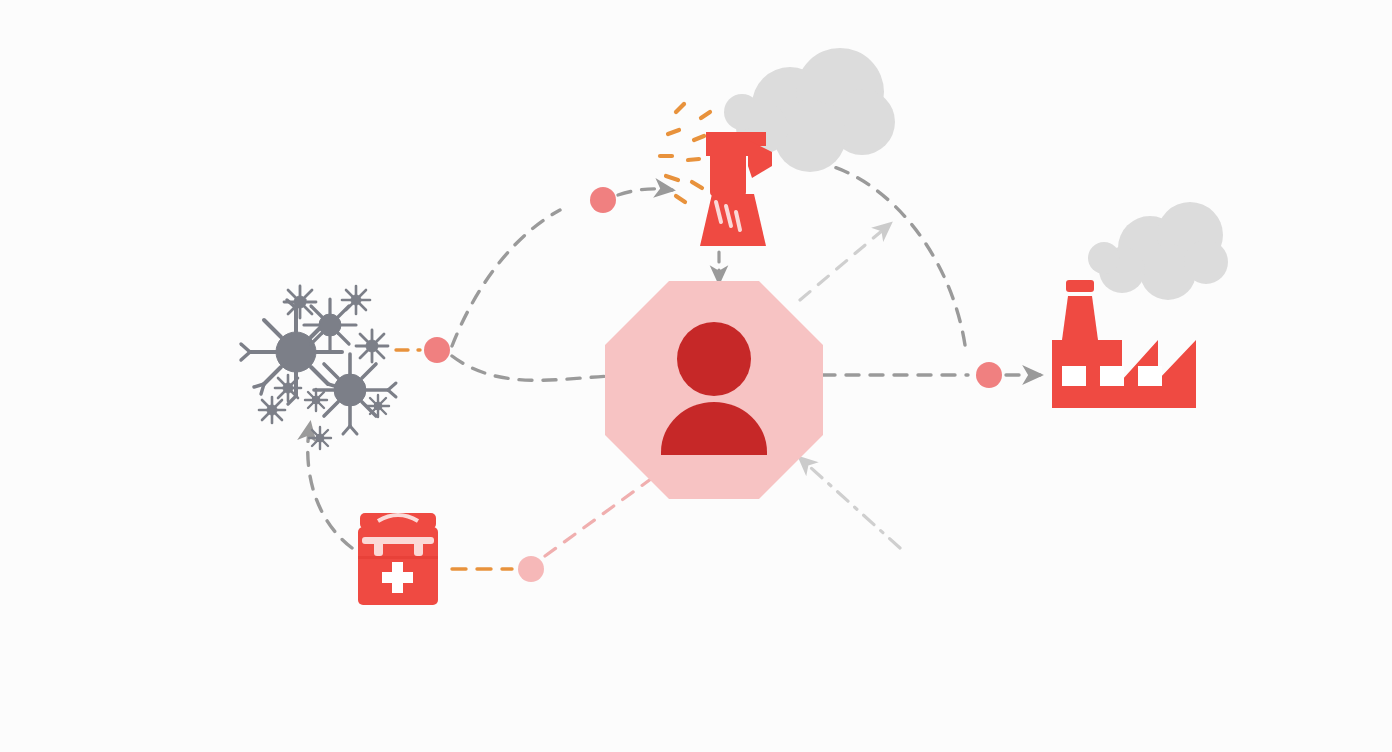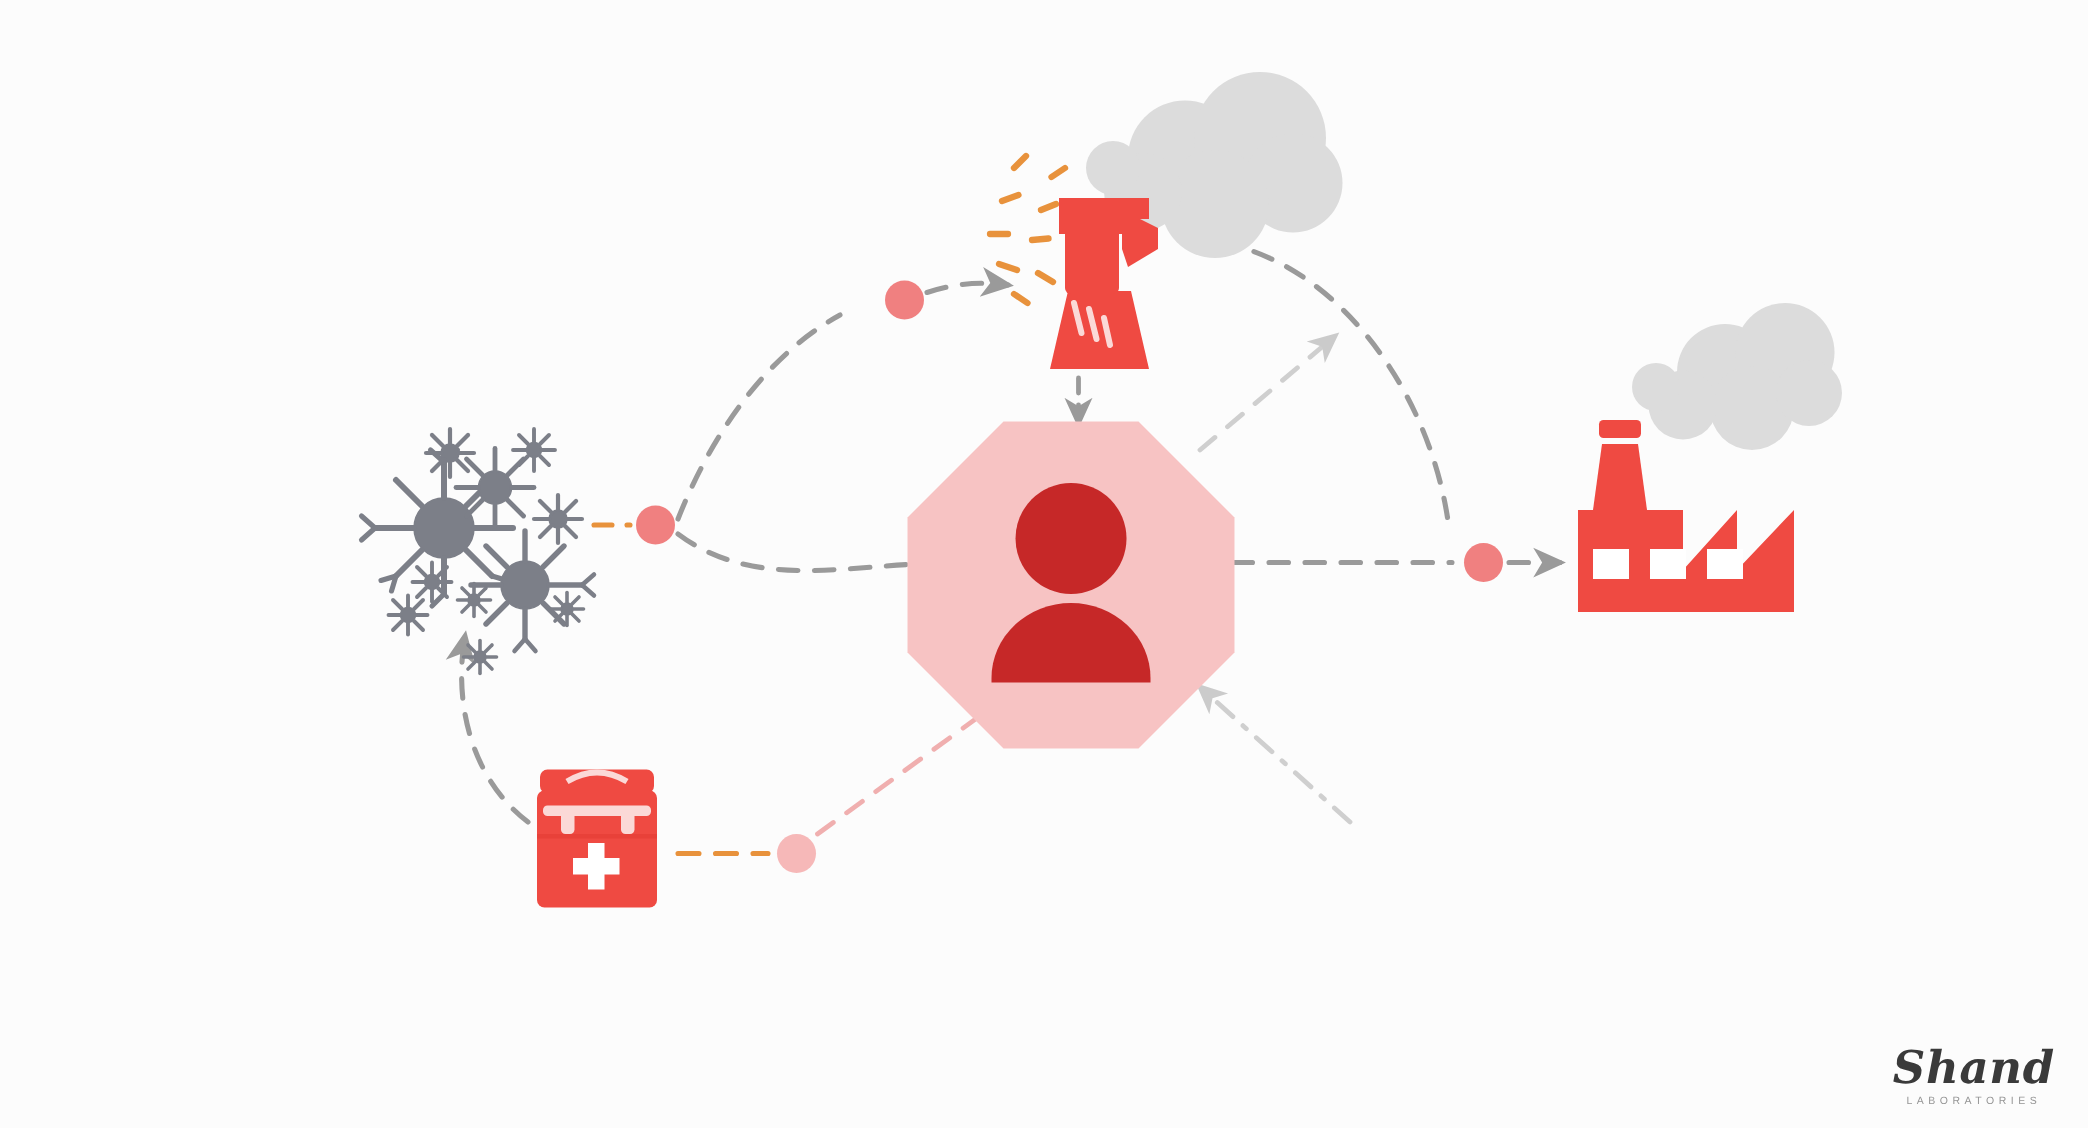--- a/index.html
+++ b/index.html
@@ -334,18 +334,14 @@
     </g>
 
     <g>
       <circle cx="603" cy="200" r="13" fill="#F08080"></circle>
       <circle cx="437" cy="350" r="13" fill="#F08080"></circle>
       <circle cx="989" cy="375" r="13" fill="#F08080"></circle>
       <circle cx="531" cy="569" r="13" fill="#F6B8B8"></circle>
     </g>
   </svg>
 
-  <div class="watermark">
-    <div class="wm-name">Shand</div>
-    <div class="wm-sub">LABORATORIES</div>
-  </div>
 
 </div>
 
 </body></html>

